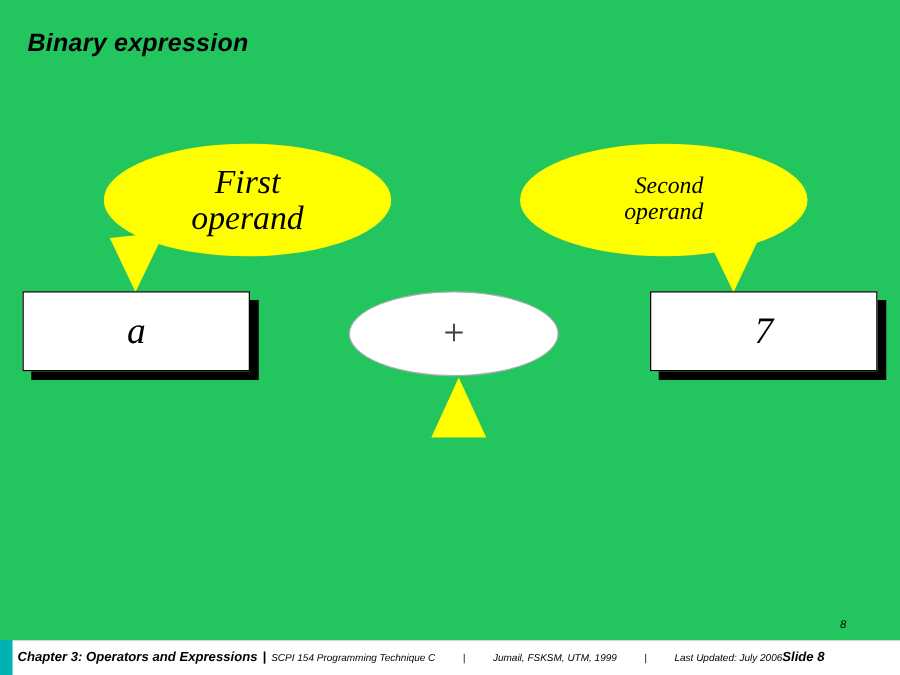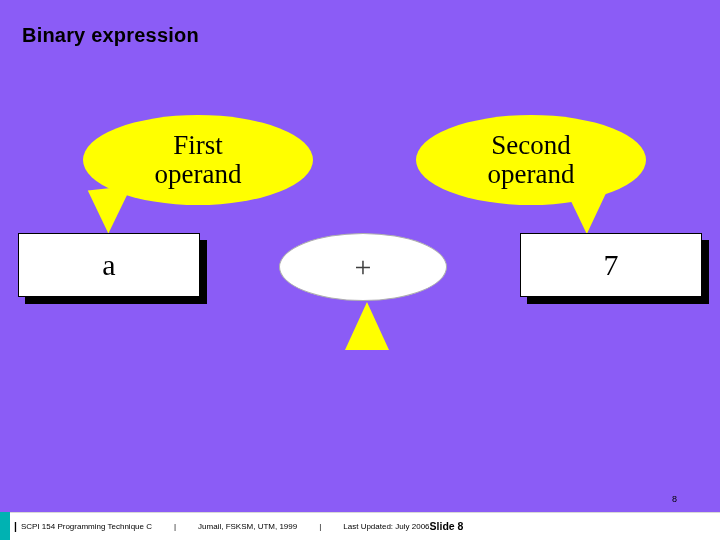--- a/index.html
+++ b/index.html
@@ -13,21 +13,22 @@
     font-family: "Liberation Sans", sans-serif;
     overflow: hidden;
     position: relative;
   }
 
   .slide {
     position: absolute;
     left: 0; top: 0;
     width: 720px;
     height: 540px;
-    background: #8b5cf6;
+    background: #22c55e;
+    font-style: italic;
   }
 
   
   .slide-title {
     position: absolute;
     left: 22px;
     top: 24px;
     font-size: 20px;
     font-weight: bold;
     color: #000000;
@@ -63,21 +64,22 @@
     top: 15px;
     width: 230px;
     height: 90px;
     font-size: 27px;
   }
   #bubble-second {
     left: 416px;
     top: 15px;
     width: 230px;
     height: 90px;
-    font-size: 27px;
+    font-size: 19px;
+    text-align: right;
   }
   #bubble-operator {
     left: 315px;
     top: 240px;
     width: 250px;
     height: 78px;
     font-size: 27px;
   }
 
   
@@ -261,20 +263,21 @@
     </div>
 
 
   </div>
 
   <div class="page-number">8</div>
 
   <div class="footer-bar"></div>
   <div class="footer-accent"></div>
   <div class="footer-row">
+    <span class="f-chapter">Chapter 3: Operators and Expressions</span>
     <span class="f-sep">|</span>
     <span class="f-course">SCPI 154  Programming Technique C</span>
     <span class="f-sep2">|</span>
     <span class="f-author">Jumail, FSKSM, UTM, 1999</span>
     <span class="f-sep3">|</span>
     <span class="f-updated">Last Updated: July  2006</span>
     <span class="f-slide">Slide 8</span>
   </div>
 
 </div>

